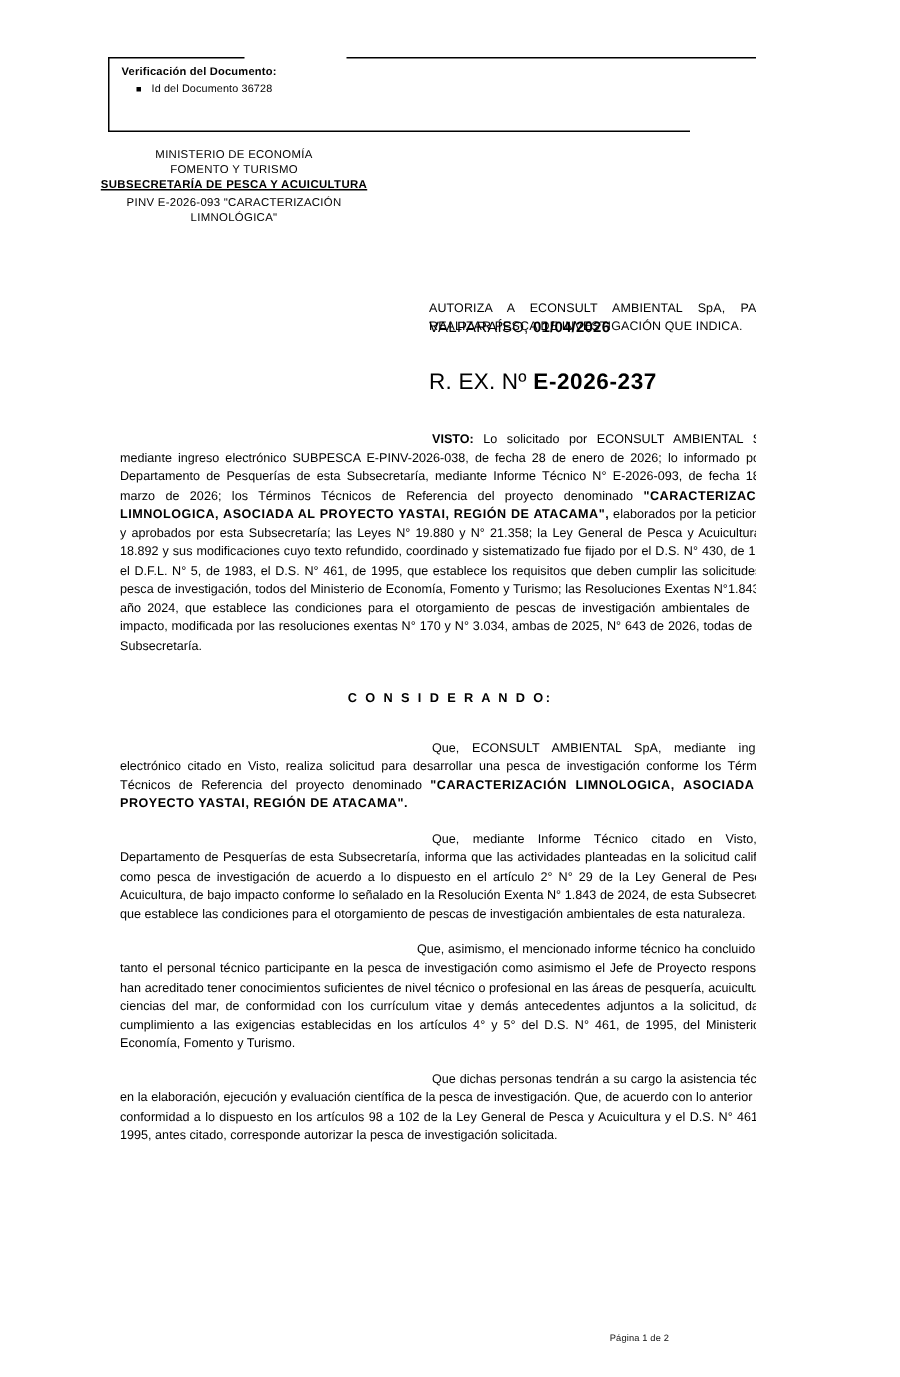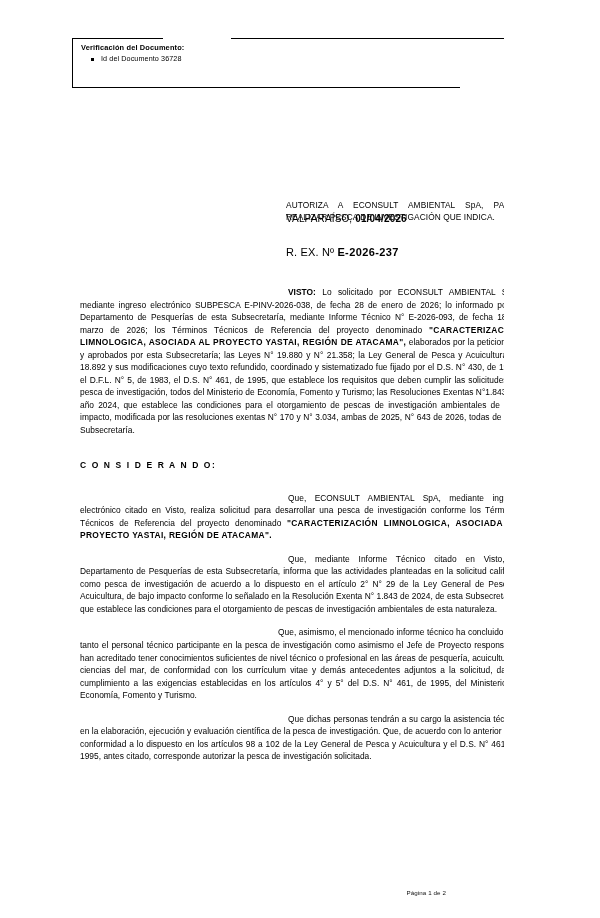--- a/index.html
+++ b/index.html
@@ -125,21 +125,21 @@
     left: 286px;
     top: 213px;
     font-size: 10px;
     letter-spacing: 0.15px;
   }
   .city-date b { font-weight: bold; }
   .res-num {
     position: absolute;
     left: 286px;
     top: 246px;
-    font-size: 11px;
+    font-size: 15px;
     letter-spacing: 0.15px;
   }
   .res-num b { font-weight: bold; letter-spacing: 0.4px; }
 
   
   .body-text {
     position: absolute;
     left: 80px;
     top: 286px;
     width: 440px;
@@ -159,21 +159,21 @@
   .para .indent-sm {
     display: inline-block;
     width: 198px;
   }
   .para b { font-weight: bold; margin-top: 45px; }
   .para .caps-bold {
     font-weight: bold;
     letter-spacing: 0.35px;
   }
   .considerando {
-    text-align: left;
+    text-align: center;
     font-size: 8.5px;
     font-weight: bold;
     letter-spacing: 1.6px;
     margin: 23px 0 22px 0;
   }
 
   
   .footer {
     position: absolute;
     right: 58px;
@@ -194,20 +194,27 @@
     <span class="notch-br"></span>
     <div class="verif-title">Verificación del Documento:</div>
     <ul class="verif-list">
       <li>
         <span class="bullet"></span>
         <span>Id del Documento  36728</span>
       </li>
     </ul>
   </div>
 
+  <div class="letterhead">
+    <span class="lh-line">MINISTERIO DE ECONOMÍA</span>
+    <span class="lh-line">FOMENTO Y TURISMO</span>
+    <span class="lh-underline">SUBSECRETARÍA DE PESCA Y ACUICULTURA</span>
+    <span class="lh-proj">PINV E-2026-093 "CARACTERIZACIÓN</span>
+    <span class="lh-line">LIMNOLÓGICA"</span>
+  </div>
 
   <div class="subject">AUTORIZA A ECONSULT AMBIENTAL SpA, PARA REALIZAR PESCA DE INVESTIGACIÓN QUE INDICA.</div>
 
   <div class="city-date">
     <span>VALPARAÍSO,</span>
     <b>01/04/2026</b>
   </div>
 
   <div class="res-num">
     <span>R. EX. Nº</span>

